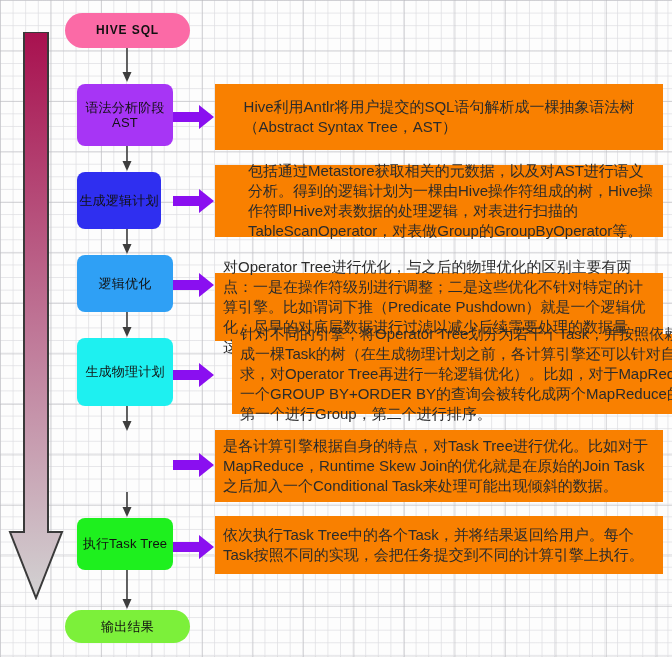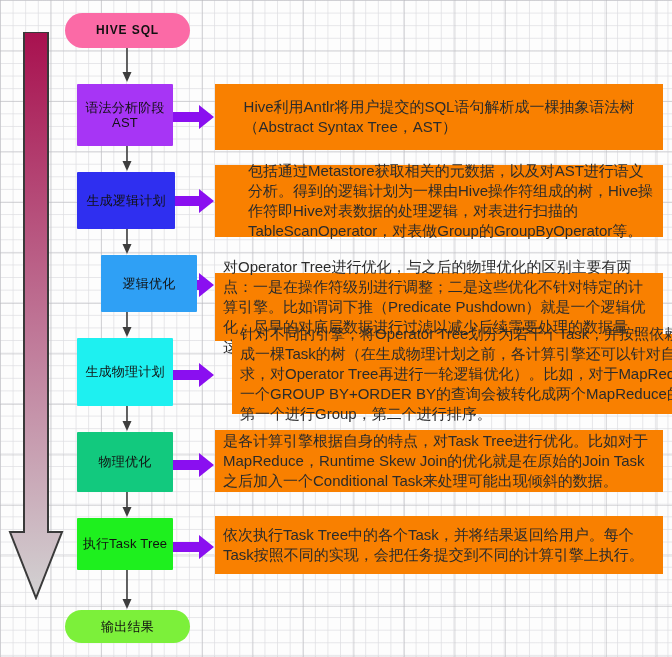--- a/index.html
+++ b/index.html
@@ -55,21 +55,21 @@
     letter-spacing: 0.2px;
     white-space: pre-line;
   }
   .node.pill {
     border-radius: 18px;
     font-weight: bold;
     font-size: 12px;
     letter-spacing: 0.9px;
   }
   .node.rect {
-    border-radius: 1px;
+    border-radius: 8px;
   }
 
   
   .desc {
     position: absolute;
     box-sizing: border-box;
     background: #f98000;
     border: 1px solid #f98000;
     color: #2b2b2b;
     font-size: 15px;
@@ -158,35 +158,32 @@
 
   <div class="node pill" style="left:65px; top:13px; width:125px; height:35px; background:#fb6aa6;">
     <span>HIVE SQL</span>
   </div>
 
   <div class="node rect" style="left:77px; top:84px; width:96px; height:62px; background:#a735f5;">
     <span>语法分析阶段
 AST</span>
   </div>
 
-  <div class="node rect" style="left:77px; top:172px; width:98px; height:57px; background:#2f2ff0;">
+  <div class="node rect" style="left:77px; top:172px; width:84px; height:57px; background:#2f2ff0;">
     <span>生成逻辑计划</span>
   </div>
 
-  <div class="node rect" style="left:77px; top:255px; width:96px; height:57px; background:#2fa0f5;margin-left:24px;">
+  <div class="node rect" style="left:77px; top:255px; width:96px; height:57px; background:#2fa0f5;">
     <span>逻辑优化</span>
   </div>
 
   <div class="node rect" style="left:77px; top:338px; width:96px; height:68px; background:#1ef0f0;">
     <span>生成物理计划</span>
   </div>
 
-  <div class="node rect" style="left:77px; top:432px; width:96px; height:60px; background:#12c97e;">
-    <span>物理优化</span>
-  </div>
 
   <div class="node rect" style="left:77px; top:518px; width:96px; height:52px; background:#1ef01e;text-align:right;">
     <span>执行Task Tree</span>
   </div>
 
   <div class="node pill" style="left:65px; top:610px; width:125px; height:33px; background:#7cf03a; font-weight:normal; font-size:13px; letter-spacing:0.2px;text-align:center;">
     <span>输出结果</span>
   </div>
 
   <div class="desc" style="left:215px; top:84px; width:448px; height:66px;">
@@ -199,21 +196,21 @@
   </div>
 
   <div class="desc" style="left:215px; top:252px; width:448px; height:68px;margin-top:21px;">
     <span>对Operator Tree进行优化，与之后的物理优化的区别主要有两点：一是在操作符级别进行调整；二是这些优化不针对特定的计算引擎。比如谓词下推（Predicate Pushdown）就是一个逻辑优化：尽早的对底层数据进行过滤以减少后续需要处理的数据量，这对于不同的计算引擎都是有优化效果的。</span>
   </div>
 
   <div class="desc" style="left:232px; top:334px; width:504px; height:80px;">
     <span>针对不同的引擎，将Operator Tree划分为若干个Task，并按照依赖关系生成一棵Task的树（在生成物理计划之前，各计算引擎还可以针对自身需求，对Operator Tree再进行一轮逻辑优化）。比如，对于MapReduce，一个GROUP BY+ORDER BY的查询会被转化成两个MapReduce的Task，第一个进行Group，第二个进行排序。</span>
   </div>
 
-  <div class="desc" style="left:215px; top:430px; width:448px; height:62px;">
+  <div class="desc" style="left:215px; top:430px; width:448px; height:72px;">
     <span>是各计算引擎根据自身的特点，对Task Tree进行优化。比如对于MapReduce，Runtime Skew Join的优化就是在原始的Join Task之后加入一个Conditional Task来处理可能出现倾斜的数据。</span>
   </div>
 
   <div class="desc" style="left:215px; top:516px; width:448px; height:58px;">
     <span>依次执行Task Tree中的各个Task，并将结果返回给用户。每个Task按照不同的实现，会把任务提交到不同的计算引擎上执行。</span>
   </div>
 
 </div>
 
 </body></html>

